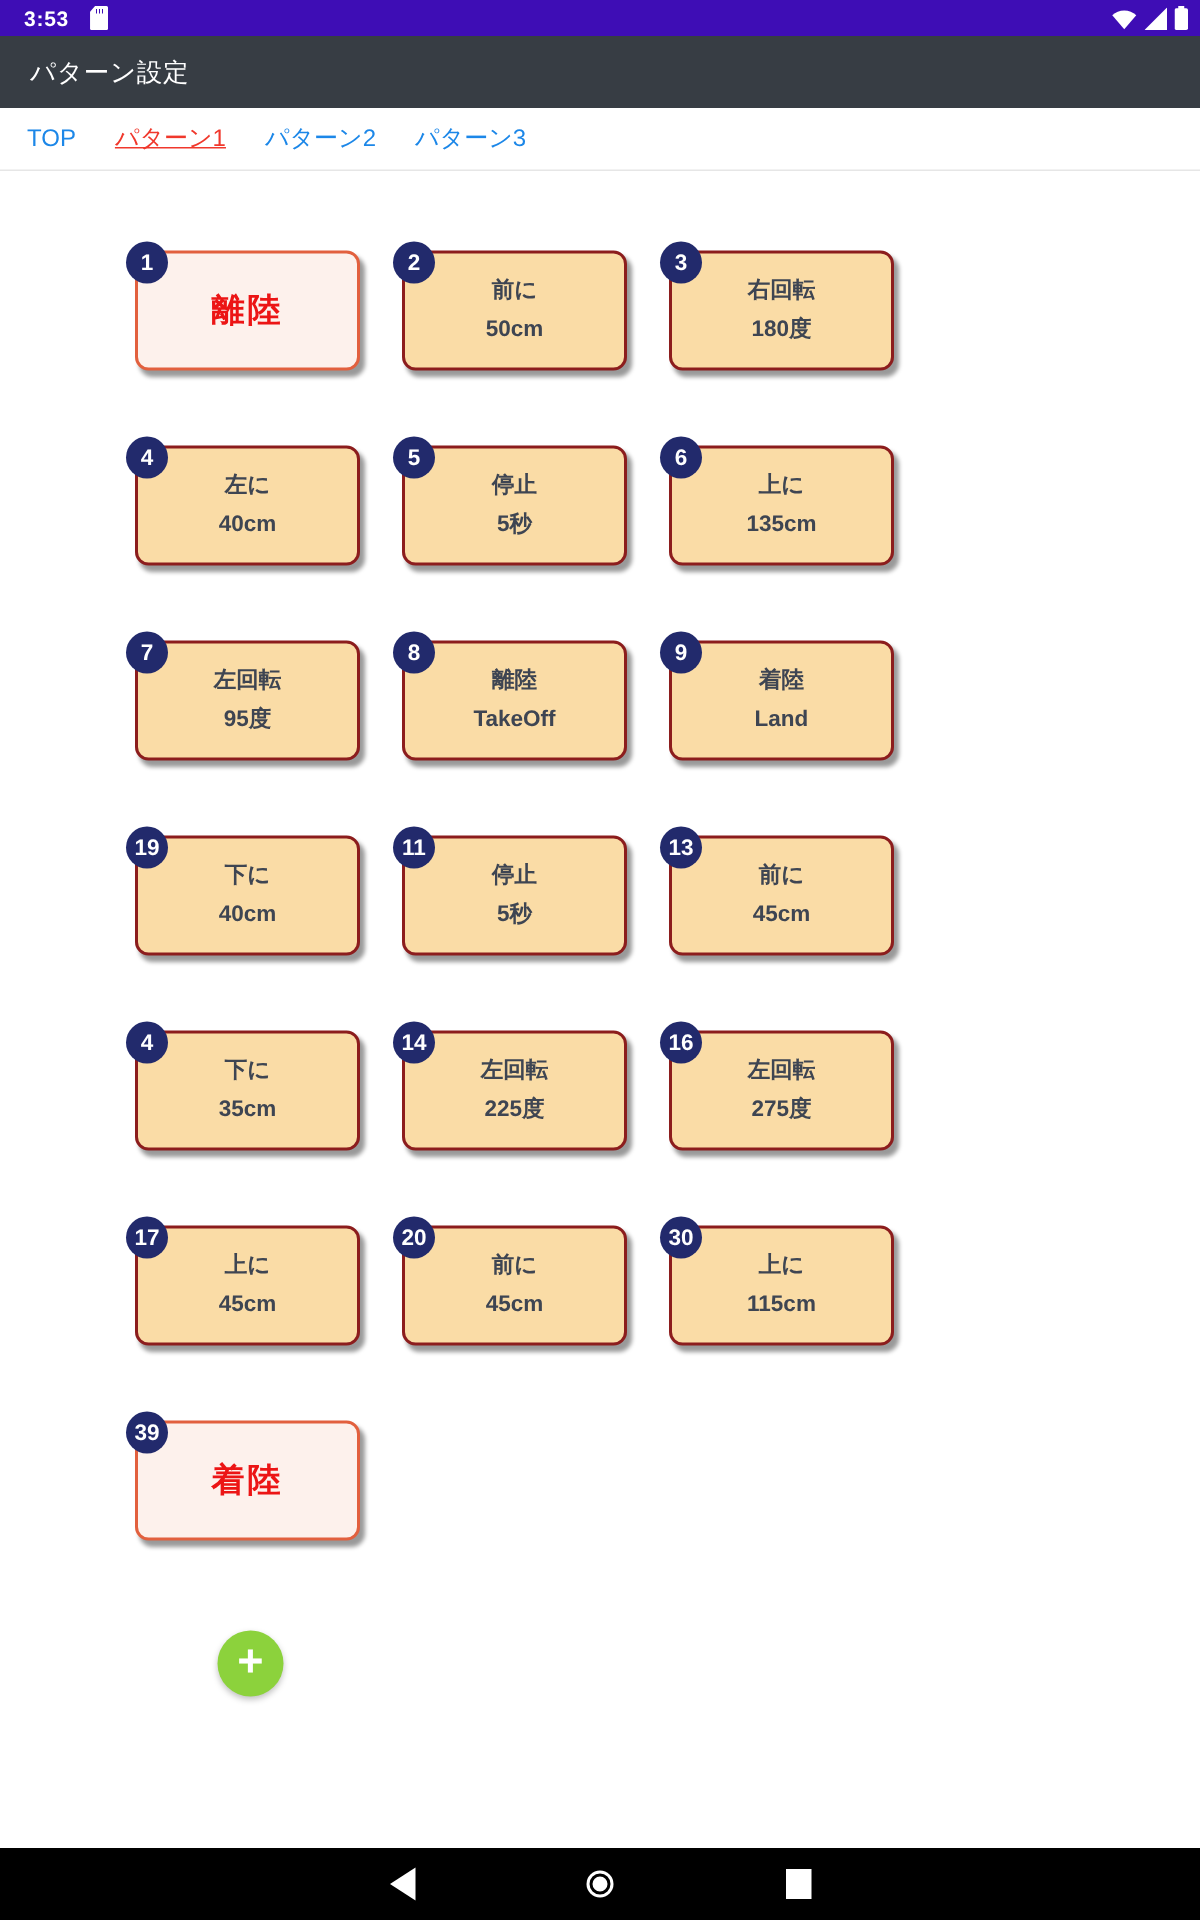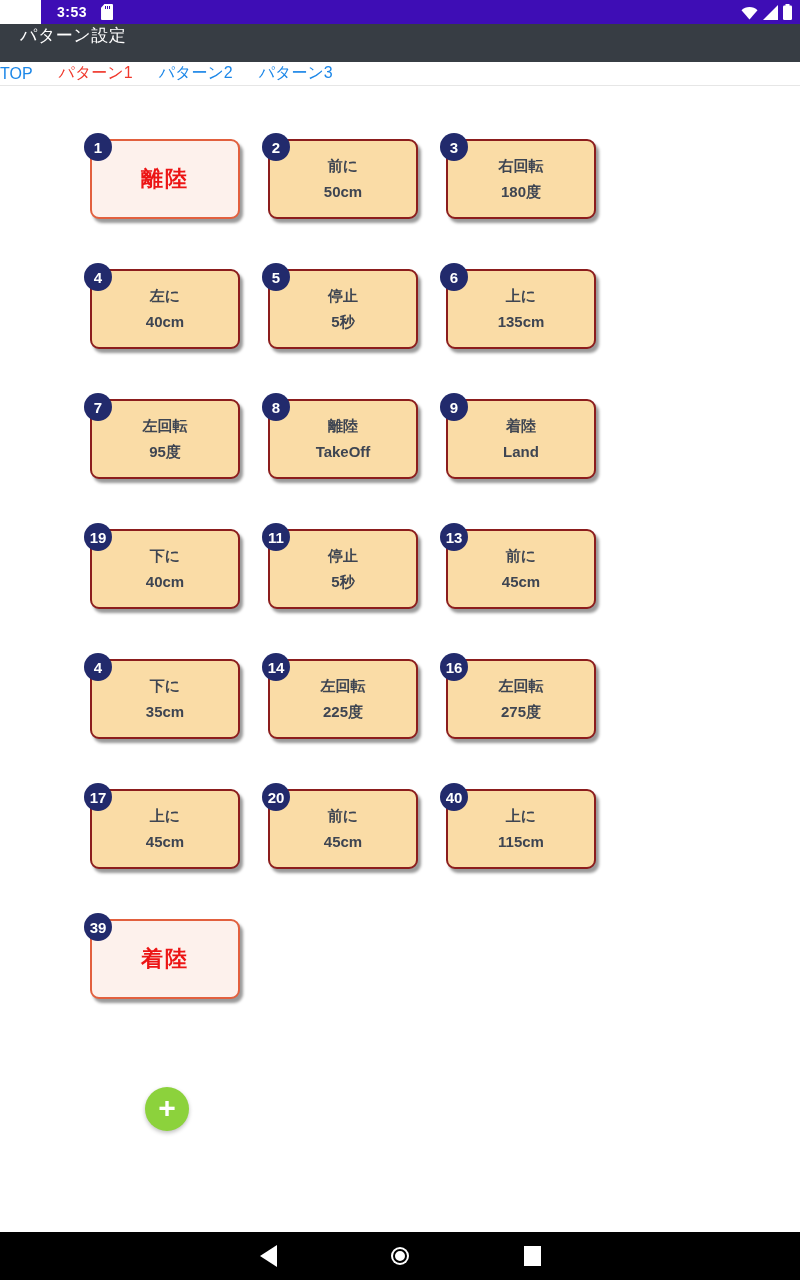--- a/index.html
+++ b/index.html
@@ -9,48 +9,48 @@
     background:#ffffff;
   }
   .screen {
     position:relative; width:800px; height:1280px;
     overflow:hidden; background:#ffffff;
   }
 
   
   .status-bar {
     height:24px; background:var(--status-bar,#3E0DB5);
-    display:flex; align-items:center; padding:0 8px; color:#fff;margin-left:41px;
+    display:flex; align-items:center; padding:0 8px; color:#fff;
   }
   .status-time { font-size:14px; font-weight:700; margin-left:8px; letter-spacing:0.5px; }
   .sd-icon {
     width:12px; height:16px; background:#fff; margin-left:14px;
     clip-path:polygon(28% 0, 100% 0, 100% 100%, 0 100%, 0 24%);
     border-radius:1px; position:relative;
   }
   .sd-icon::after{
     content:""; position:absolute; top:2px; left:4px; width:6px; height:3px;
     background:repeating-linear-gradient(90deg,var(--status-bar,#3E0DB5) 0 1px,#fff 1px 2px);
   }
   .status-right { margin-left:auto; display:flex; align-items:center; gap:5px; }
 
   
   .app-bar {
-    height:38px; background:var(--app-bar,#373D44);
-    display:flex; padding-left:20px;
+    height:48px; background:var(--app-bar,#373D44);
+    display:flex; align-items:center; padding-left:20px;
   }
   .app-title { color:#fff; font-size:17px; letter-spacing:0.5px; }
 
   
   .tab-bar {
-    height:24px; background:#fff; display:flex; align-items:center;
-    padding-left:0; gap:26px; border-bottom:1px solid #E6E6E6;
+    height:42px; background:#fff; display:flex; align-items:center;
+    padding-left:18px; gap:26px; border-bottom:1px solid #E6E6E6;
   }
   .tab { font-size:16px; color:var(--tab-blue,#1C87E8); cursor:pointer; }
-  .tab.active { color:var(--tab-red,#F0382C); }
+  .tab.active { color:var(--tab-red,#F0382C);text-decoration:underline; }
 
   
   .grid {
     margin:53px 0 0 90px;
     display:grid; grid-template-columns:repeat(3,150px);
     column-gap:28px; row-gap:50px;
   }
   .card {
     position:relative; width:150px; height:80px;
     background:var(--card-bg,#FADCA6);
@@ -262,21 +262,21 @@
         </div>
       </div>
       <div class="card">
         <span class="badge">20</span>
         <div class="card-body">
           <span>前に</span>
           <span>45cm</span>
         </div>
       </div>
       <div class="card">
-        <span class="badge">40</span>
+        <span class="badge">30</span>
         <div class="card-body">
           <span>上に</span>
           <span>115cm</span>
         </div>
       </div>
       <div class="card special">
         <span class="badge">39</span>
         <div class="card-body">
           <span class="special-label">着陸</span>
         </div>

